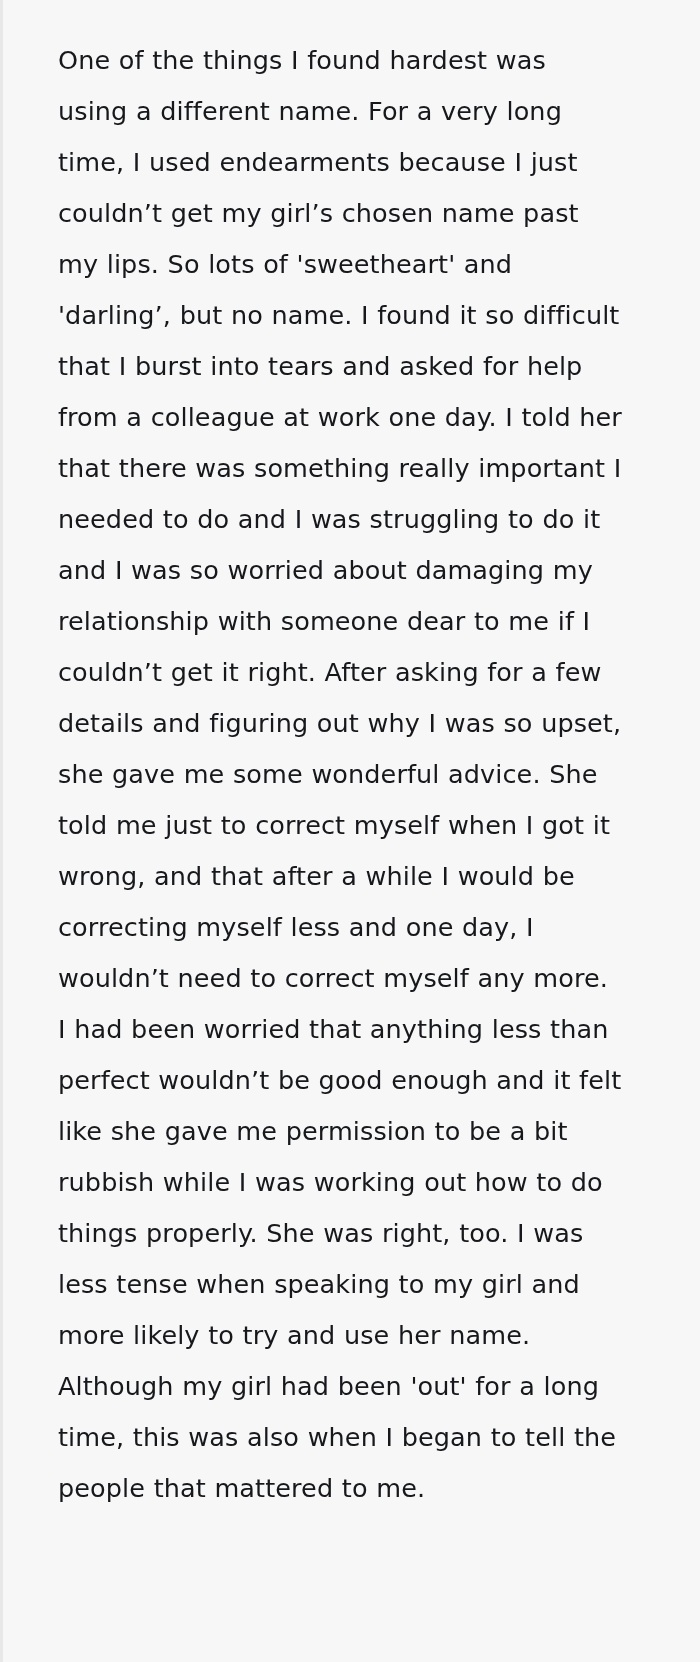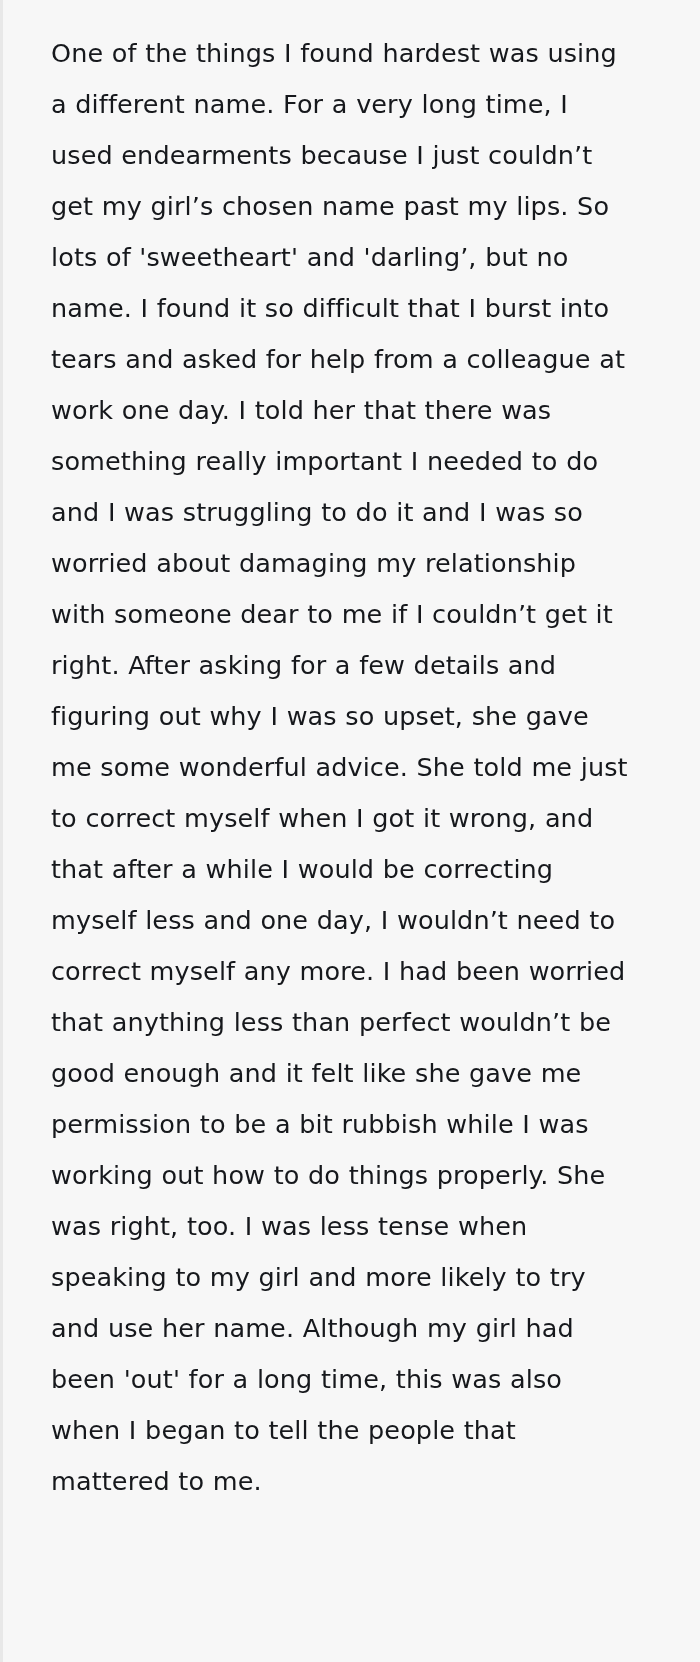--- a/index.html
+++ b/index.html
@@ -25,21 +25,21 @@
     bottom: 0;
     width: 3px;
     background: #e8e8e8;
   }
   .text-body {
     position: relative;
     padding: 20px 62px 24px 43px;
     box-sizing: border-box;
   }
   .text-body p {
-    margin: 8px;
+    margin: 15px;
     font-size: 25.5px;
     line-height: 51px;
     color: #16181c;
     letter-spacing: 0.1px;
     word-spacing: 0.4px;
     text-align: left;
     font-weight: 400;
   }
 </style>
 </head>

